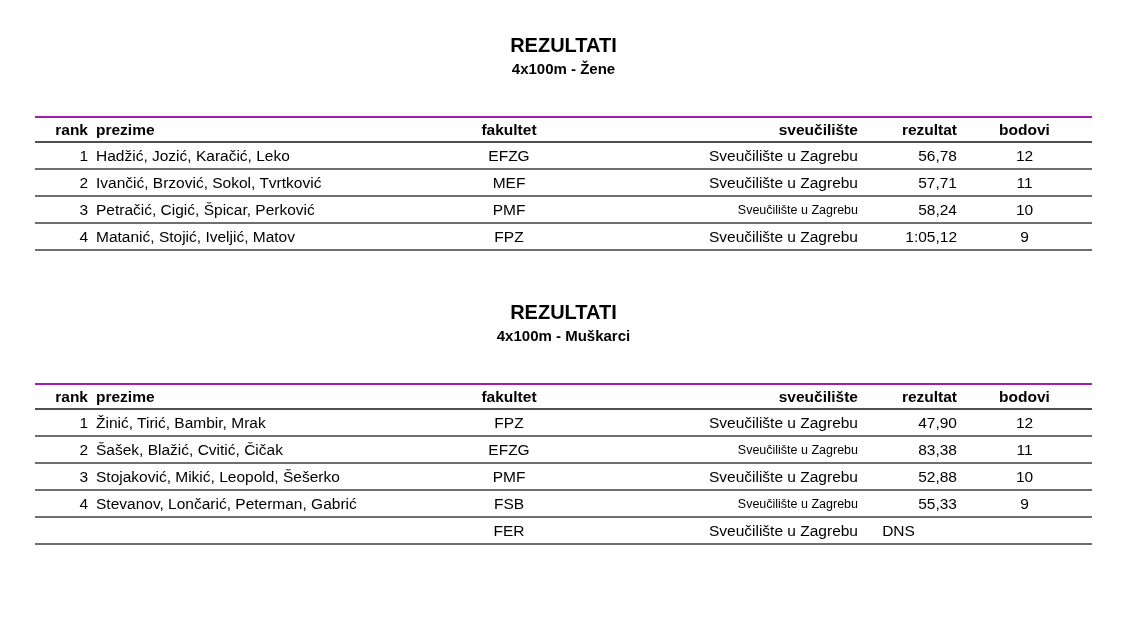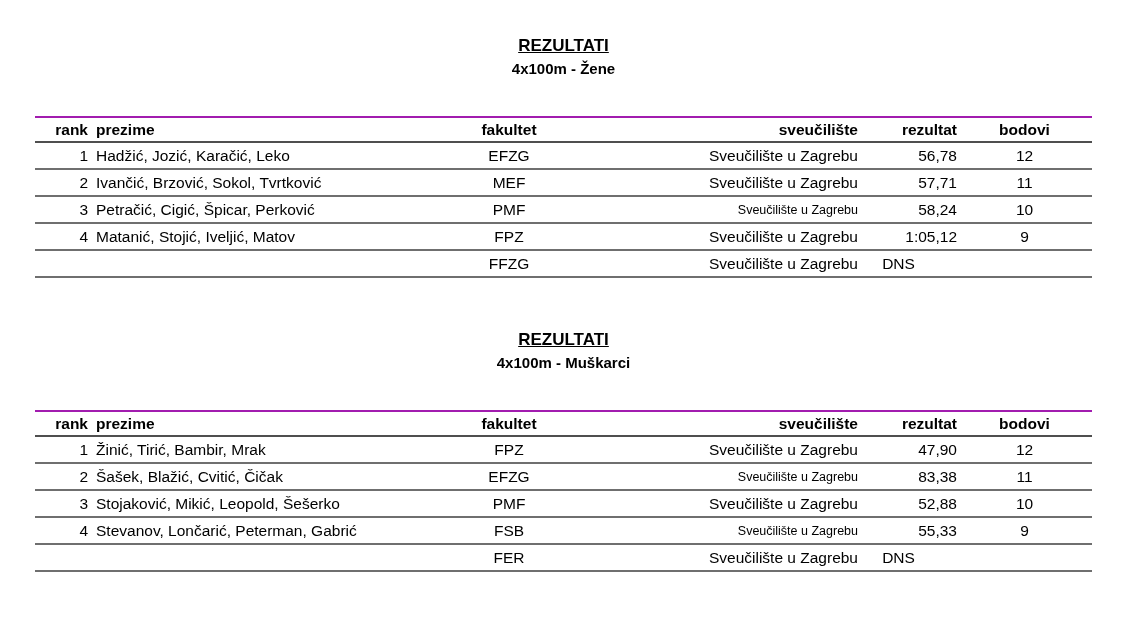--- a/index.html
+++ b/index.html
@@ -9,24 +9,23 @@
     height: 627px;
     background: #ffffff;
     color: #000000;
     font-family: "Liberation Sans", sans-serif;
     overflow: hidden;
     box-sizing: border-box;
     padding: 34px 35px 0 35px;
   }
   .title-block { text-align: center; }
   .title {
-    font-size: 17px;
+    font-size: 20px;
     font-weight: bold;
     line-height: 23px;
-    text-decoration: underline;
   }
   .subtitle {
     font-size: 15px;
     font-weight: bold;
     line-height: 23px;
   }
   table.results {
     width: 1057px;
     border-collapse: collapse;
     table-layout: fixed;
@@ -120,28 +119,20 @@
           <td class="c-bod">10</td>
         </tr>
         <tr>
           <td class="c-rank">4</td>
           <td class="c-prezime">Matanić, Stojić, Iveljić, Matov</td>
           <td class="c-fak">FPZ</td>
           <td class="c-uni">Sveučilište u Zagrebu</td>
           <td class="c-rez">1:05,12</td>
           <td class="c-bod">9</td>
         </tr>
-        <tr>
-          <td class="c-rank"></td>
-          <td class="c-prezime"></td>
-          <td class="c-fak">FFZG</td>
-          <td class="c-uni">Sveučilište u Zagrebu</td>
-          <td class="c-rez dns">DNS</td>
-          <td class="c-bod"></td>
-        </tr>
       </tbody>
     </table>
   </section>
 
   <section class="sec2">
     <div class="title-block">
       <div class="title">REZULTATI</div>
       <div class="subtitle">4x100m - Muškarci</div>
     </div>
     <table class="results">

